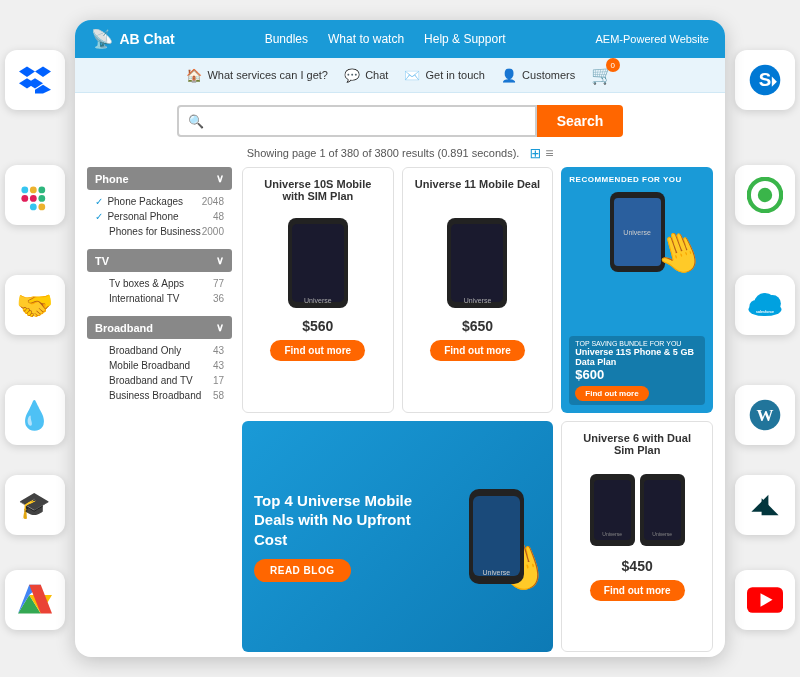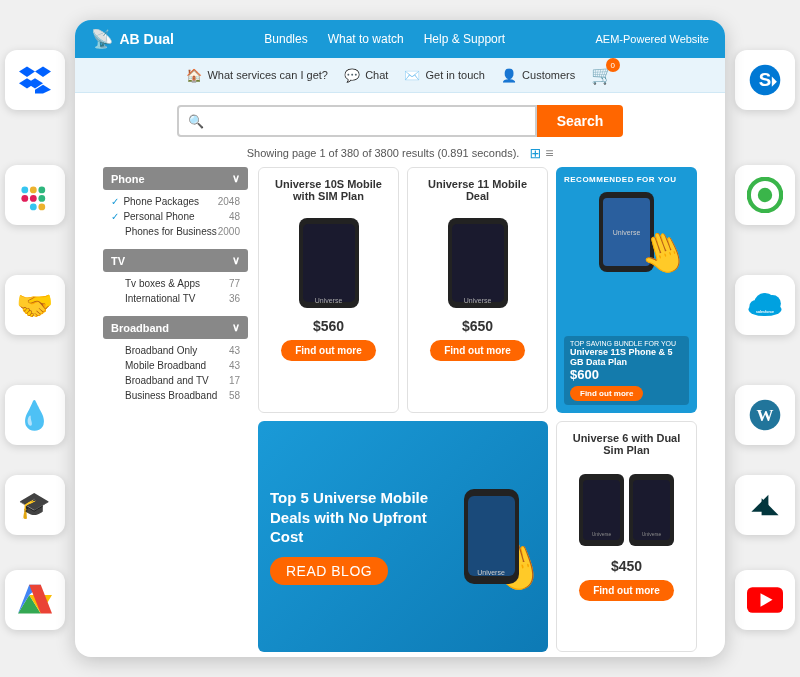--- a/index.html
+++ b/index.html
@@ -176,21 +176,21 @@
       font-size: 14px;
       color: #888;
       cursor: pointer;
     }
     .view-icon.active { color: #1a9ad7; }
 
     
     .content-area {
       display: flex;
       gap: 10px;
-      padding: 0 28px 12px;
+      padding: 0 12px 12px;
       height: calc(100% - 140px);
     }
 
     
     .sidebar-filters {
       width: 145px;
       flex-shrink: 0;
       font-size: 11px;
     }
 
@@ -413,22 +413,22 @@
       font-weight: bold;
       line-height: 1.3;
       margin-bottom: 10px;
     }
     .blog-btn {
       background: #ff6600;
       color: white;
       border: none;
       padding: 6px 16px;
       border-radius: 20px;
-      font-size: 14px;
-      font-weight: normal;
+      font-size: 10px;
+      font-weight: bold;
       cursor: pointer;
       text-transform: uppercase;
       letter-spacing: 0.5px;
     }
 
     .blog-phone-area {
       width: 90px;
       flex-shrink: 0;
       display: flex;
       justify-content: center;
@@ -615,21 +615,21 @@
       <rect x="0" y="0" width="120" height="85" rx="18" fill="#ff0000"></rect>
       <polygon points="45,20 45,65 85,42" fill="white"></polygon>
     </svg>
   </div>
 
   <div class="browser-frame">
 
     <div class="top-nav">
       <div class="nav-logo">
         <span class="nav-logo-icon">📡</span>
-        <span>AB Dual</span>
+        <span>AB Chat</span>
       </div>
       <div class="nav-links">
         <span>Bundles</span>
         <span>What to watch</span>
         <span>Help &amp; Support</span>
       </div>
       <div class="nav-right">AEM-Powered Website</div>
     </div>
 
     <div class="second-nav">
@@ -800,21 +800,21 @@
           <div class="rec-bottom-strip">
             <div class="rec-save-tag">TOP SAVING BUNDLE FOR YOU</div>
             <div class="rec-product-name">Universe 11S Phone &amp; 5 GB Data Plan</div>
             <div class="rec-price">$600</div>
             <button class="rec-btn">Find out more</button>
           </div>
         </div>
 
         <div class="blog-card">
           <div class="blog-text">
-            <div class="blog-title">Top 5 Universe Mobile Deals with No Upfront Cost</div>
+            <div class="blog-title">Top 4 Universe Mobile Deals with No Upfront Cost</div>
             <button class="blog-btn">READ BLOG</button>
           </div>
           <div class="blog-phone-area">
             <div class="blog-phone">
               <div class="blog-phone-screen"></div>
               <span class="blog-phone-label">Universe</span>
             </div>
             <span class="blog-hand-emoji">🤚</span>
           </div>
         </div>

